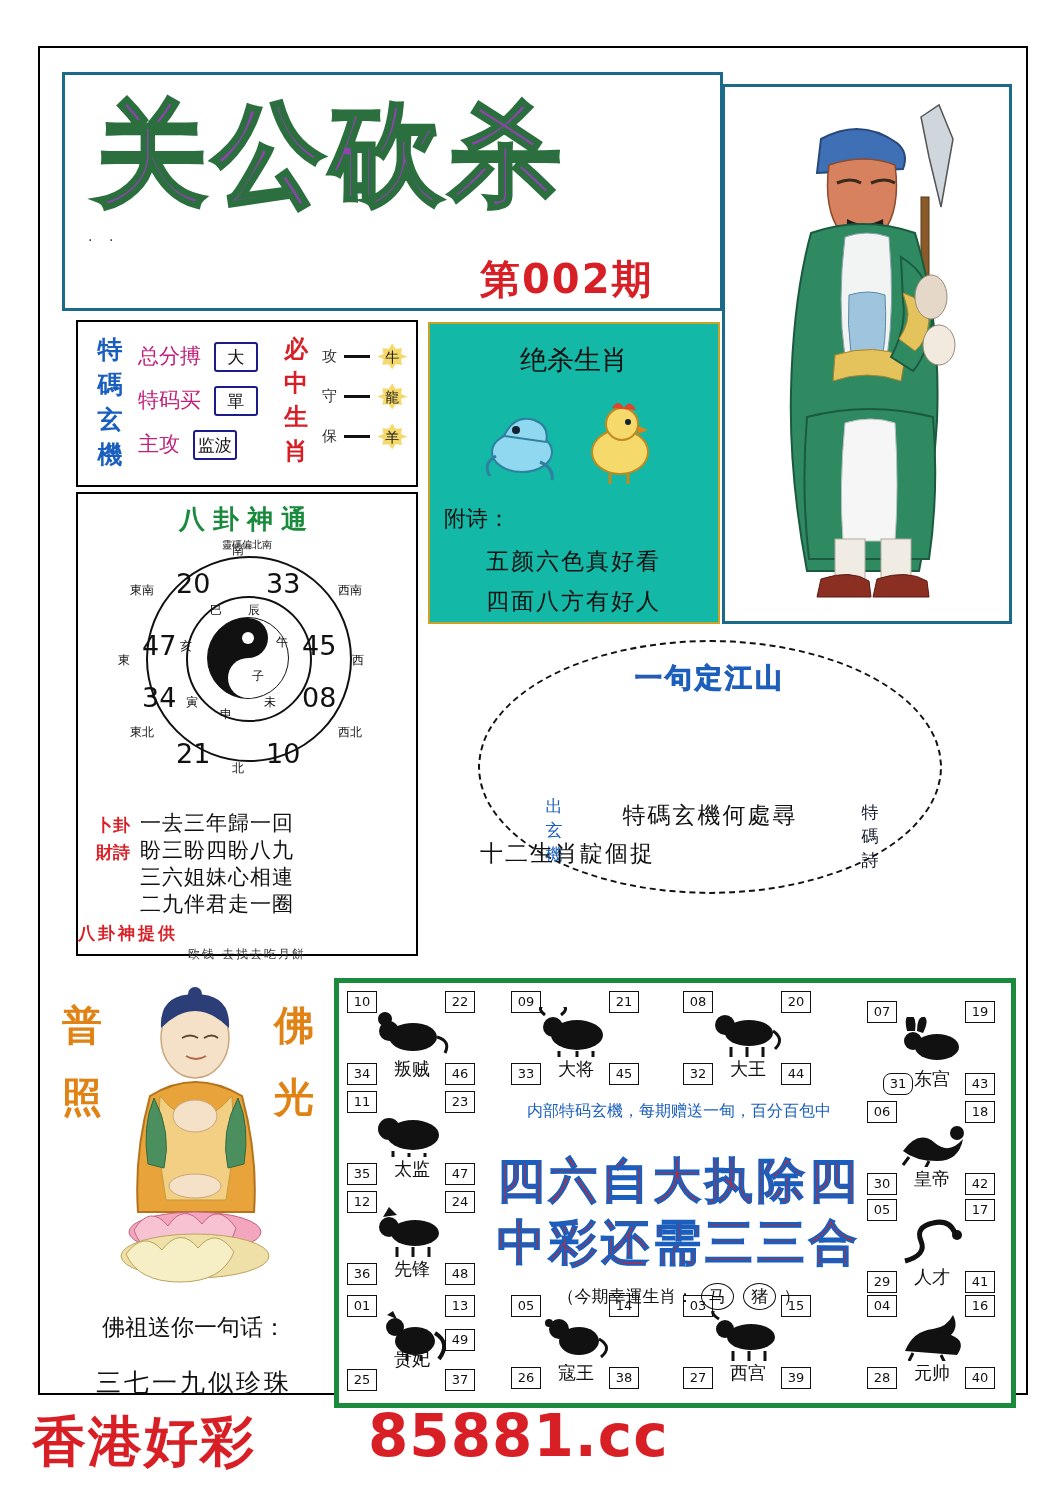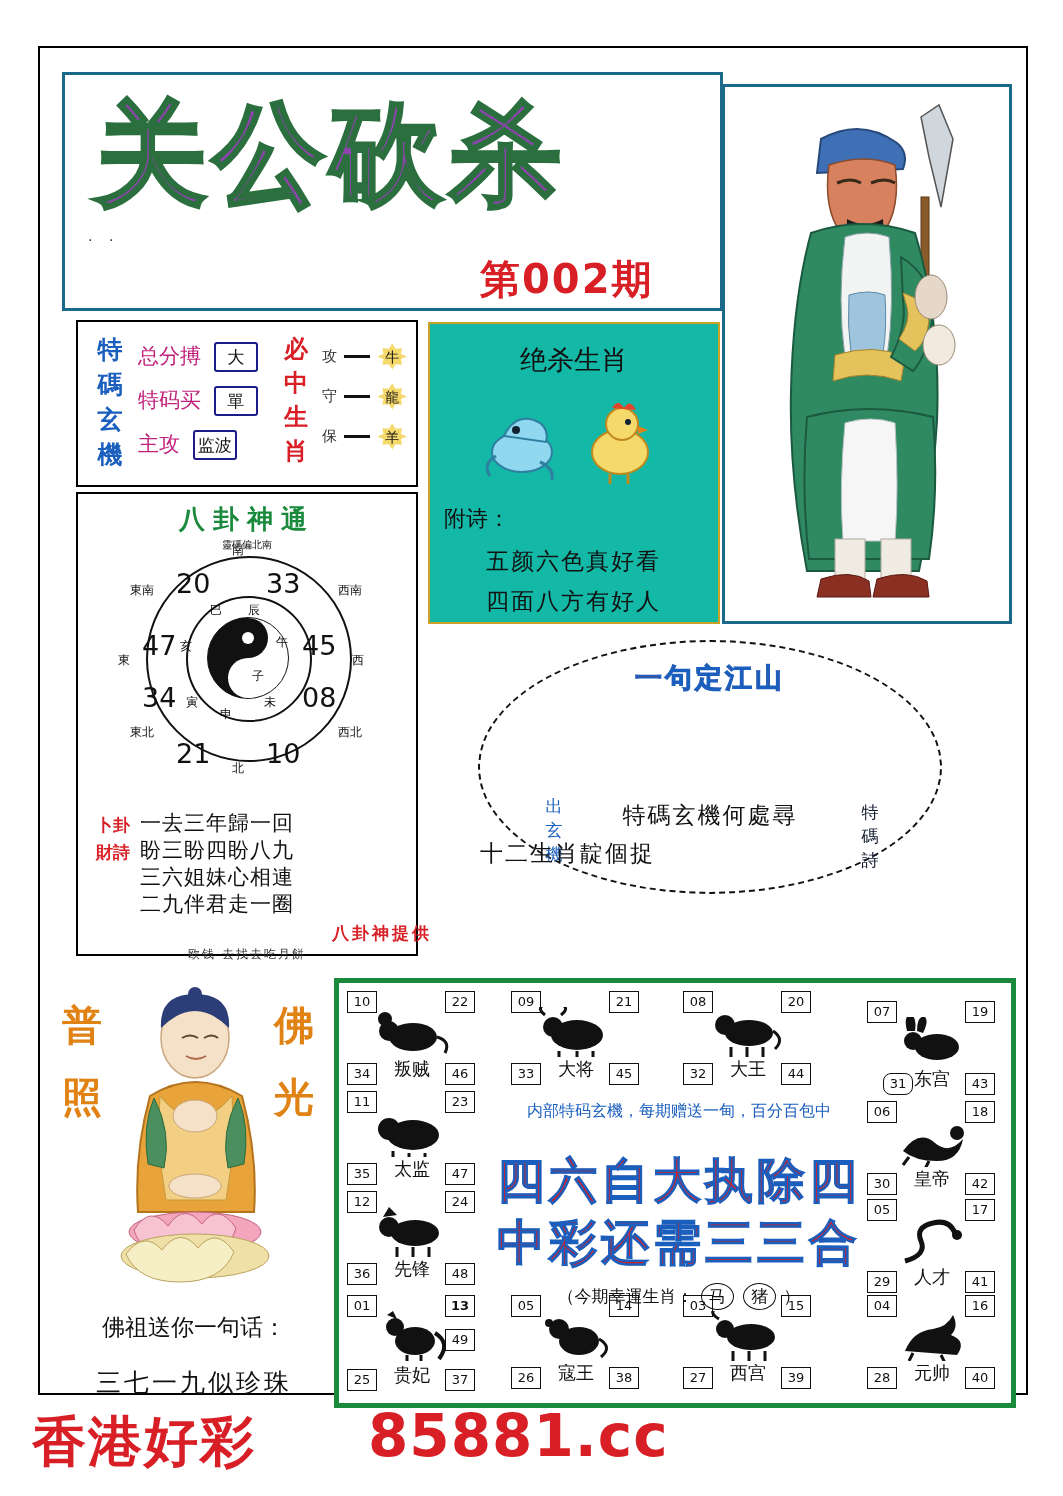--- a/index.html
+++ b/index.html
@@ -105,21 +105,21 @@
   .yin em.b{top:54px;background:#111;}
   .bg-num{position:absolute;font-size:27px;color:#111;}
   .bg-dir{position:absolute;font-size:12px;color:#111;}
   .bg-branch{position:absolute;font-size:12px;color:#111;}
   .poem-label{
     position:absolute;left:14px;top:318px;width:42px;height:108px;
     font-size:17px;font-weight:bold;color:#d81f26;line-height:27px;text-align:center;
   }
   .poem-lines{position:absolute;left:62px;top:316px;width:260px;}
   .poem-lines div{font-size:21px;color:#111;line-height:27px;letter-spacing:1px;}
-  .bagua-foot{position:absolute;left:0;top:428px;width:100%;text-align:right;font-size:17px;color:#d81f26;font-weight:bold;letter-spacing:3px;padding-left:16px;}
+  .bagua-foot{position:absolute;left:0;top:428px;width:100%;text-align:left;font-size:17px;color:#d81f26;font-weight:bold;letter-spacing:3px;}
   .bagua-foot2{position:absolute;left:0;top:452px;width:100%;text-align:center;font-size:12px;color:#333;letter-spacing:2px;}
 
   
   .oval-box{
     position:absolute;left:478px;top:640px;width:460px;height:250px;
     border:2px dashed #111;border-radius:50%;background:#fff;
   }
   .oval-title{
     position:absolute;left:0;top:18px;width:100%;text-align:center;
     font-size:27px;font-weight:bold;color:#d81f26;letter-spacing:3px;
@@ -419,31 +419,31 @@
           <path d="M10 10 l6 -10 l8 8 z" fill="#111"></path>
           <path d="M24 40 l0 10 M40 40 l0 10 M56 40 l0 10" stroke="#111" stroke-width="3"></path>
         </svg>
       <span class="znum" style="left:0;top:72px;">36</span>
       <span class="zname">先锋</span>
       <span class="znum" style="right:0;top:72px;">48</span>
     </div>
 
     <div class="zcell" style="left:8px;top:312px;height:96px;">
       <span class="znum" style="left:0;top:0;">01</span>
-      <span class="znum" style="right:0;top:0;font-weight:bold;">13</span>
+      <span class="znum" style="right:0;top:0;">13</span>
       <svg class="zicon" viewBox="0 0 76 50">
           <ellipse cx="42" cy="30" rx="20" ry="14" fill="#111"></ellipse>
           <circle cx="22" cy="16" r="9" fill="#111"></circle>
           <path d="M14 4 l6 -4 l4 8 z" fill="#111"></path>
           <path d="M62 22 q16 10 4 26" stroke="#111" stroke-width="4" fill="none"></path>
           <path d="M34 44 l0 8 M48 44 l0 8" stroke="#111" stroke-width="3"></path>
         </svg>
       <span class="znum" style="right:0;top:34px;">49</span>
       <span class="znum" style="left:0;top:74px;">25</span>
-      <span class="zname" style="bottom:4px;margin-top:25px;">贵妃</span>
+      <span class="zname" style="bottom:20px;margin-top:25px;">贵妃</span>
       <span class="znum" style="right:0;top:74px;">37</span>
     </div>
 
     <div class="zcell" style="left:172px;top:8px;">
       <span class="znum" style="left:0;top:0;">09</span>
       <span class="znum" style="right:0;top:0;">21</span>
       <svg class="zicon" viewBox="0 0 76 50">
           <ellipse cx="40" cy="28" rx="26" ry="15" fill="#111"></ellipse>
           <circle cx="16" cy="20" r="10" fill="#111"></circle>
           <path d="M8 8 q-8 -6 -2 -10 M24 8 q8 -6 2 -10" stroke="#111" stroke-width="3" fill="none"></path>

